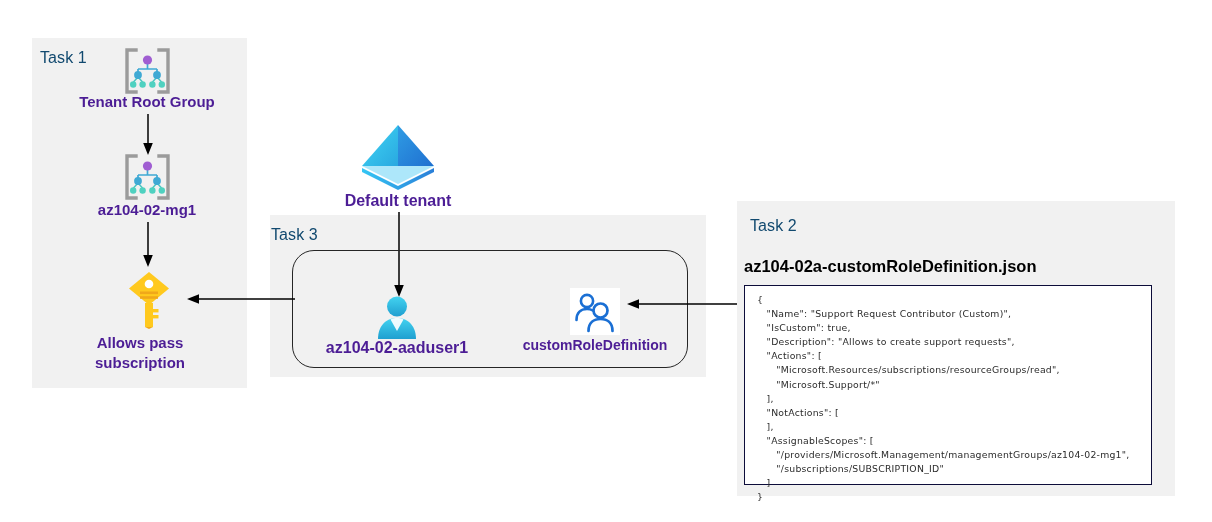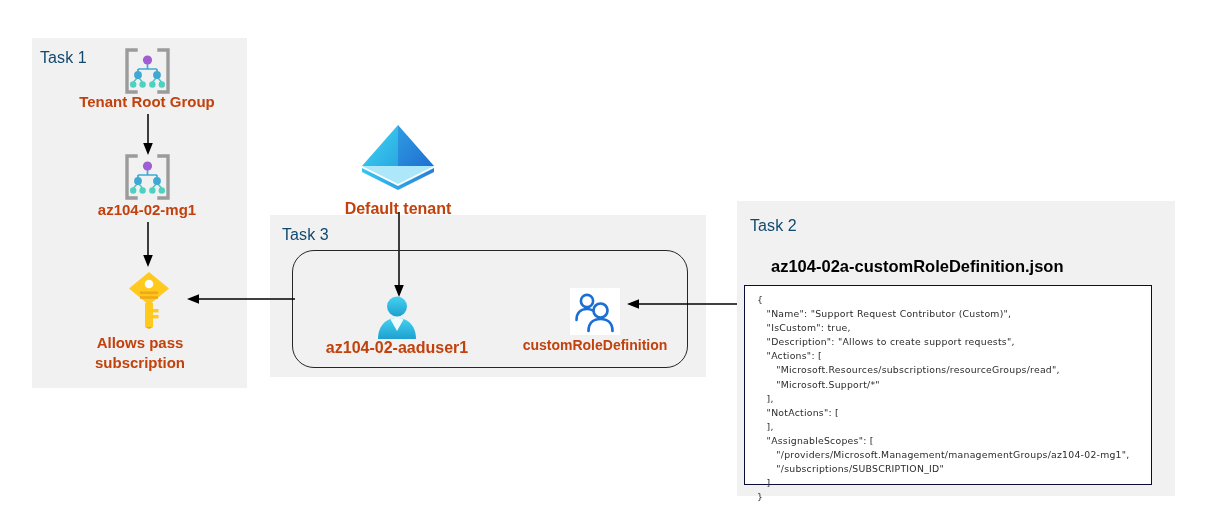--- a/index.html
+++ b/index.html
@@ -21,21 +21,21 @@
   .task-label {
     position: absolute;
     color: #11496f;
     font-weight: normal;
     font-size: 16px;
     letter-spacing: .1px;
     white-space: nowrap;
   }
   .node-label {
     position: absolute;
-    color: #c2410c;
+    color: #4c1d95;
     font-weight: bold;
     font-size: 15px;
     text-align: center;
     white-space: nowrap;
     line-height: 1.35;
   }
   .node-label.two-line { white-space: normal; }
   .icon-box { position: absolute; }
   svg { display: block; overflow: visible; }
 
@@ -174,30 +174,30 @@
 
     <path d="M40 3 L40 44 L4 44 Z" fill="url(#tenL)"></path>
 
     <path d="M40 3 L76 44 L40 44 Z" fill="url(#tenR)"></path>
 
     <path d="M4 44 L40 44 L76 44 L40 62 Z" fill="#a9e6fa" opacity="0.95"></path>
     <path d="M4 46 L40 64 L76 46 L76 50 L40 68 L4 50 Z" fill="url(#tenBase)"></path>
   </svg>
 </div>
 
-<div class="node-label" style="left:298px; top:190px; width:200px; font-size:16px;margin-top:8px;">Default tenant</div>
+<div class="node-label" style="left:298px; top:190px; width:200px; font-size:16px;">Default tenant</div>
 
 <div class="connector" style="left:390px; top:212px;">
   <svg width="18" height="86" viewBox="0 0 18 86">
     <line x1="9" y1="0" x2="9" y2="76" stroke="#000" stroke-width="1.5"></line>
     <polygon points="9,85 4.2,73 13.8,73" fill="#000"></polygon>
   </svg>
 </div>
 
-<div class="task-label" style="left:282px; top:226px;">Task 3</div>
+<div class="task-label" style="left:271px; top:226px;">Task 3</div>
 
 <div class="round-box" style="left:292px; top:250px; width:394px; height:116px;"></div>
 
 <div class="icon-box" style="left:375px; top:295px; width:44px; height:45px;">
   <svg width="44" height="45" viewBox="0 0 44 45">
     <defs>
       <linearGradient id="usrG" x1="0" y1="0" x2="0" y2="1">
         <stop offset="0%" stop-color="#43d3f0"></stop>
         <stop offset="100%" stop-color="#1f9fd0"></stop>
       </linearGradient>
@@ -233,21 +233,21 @@
 
 <div class="connector" style="left:626px; top:295px;">
   <svg width="112" height="18" viewBox="0 0 112 18">
     <line x1="111" y1="9" x2="11" y2="9" stroke="#000" stroke-width="1.5"></line>
     <polygon points="1,9 13,4.2 13,13.8" fill="#000"></polygon>
   </svg>
 </div>
 
 <div class="task-label" style="left:750px; top:217px;">Task 2</div>
 
-<div class="file-title" style="left:771px; top:257px;">az104-02a-customRoleDefinition.json</div>
+<div class="file-title" style="left:744px; top:257px;">az104-02a-customRoleDefinition.json</div>
 
 <div class="json-card" style="left:744px; top:285px; width:408px; height:200px;">
   <pre>{
    "Name": "Support Request Contributor (Custom)",
    "IsCustom": true,
    "Description": "Allows to create support requests",
    "Actions": [
       "Microsoft.Resources/subscriptions/resourceGroups/read",
       "Microsoft.Support/*"
    ],

